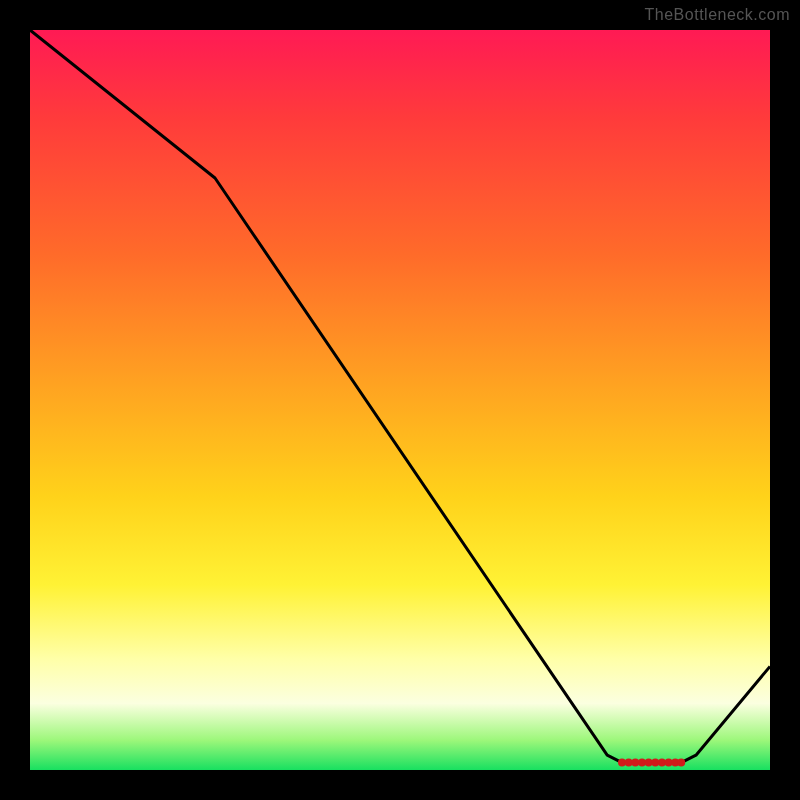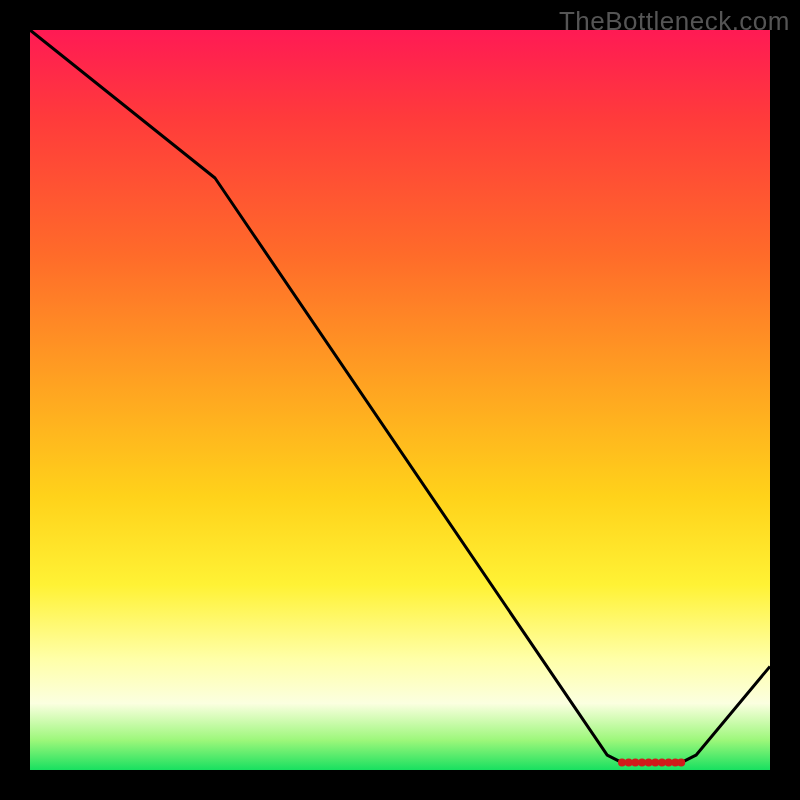--- a/index.html
+++ b/index.html
@@ -15,21 +15,21 @@
     position: relative;
     width: 800px;
     height: 800px;
     background: #000;
   }
   .attribution {
     position: absolute;
     top: 6px;
     right: 10px;
     color: #555;
-    font-size: 26px;
+    font-size: 16px;
     letter-spacing: 0.5px;
   }
   .plot {
     position: absolute;
     left: 30px;
     top: 30px;
     width: 740px;
     height: 740px;
   }
   

